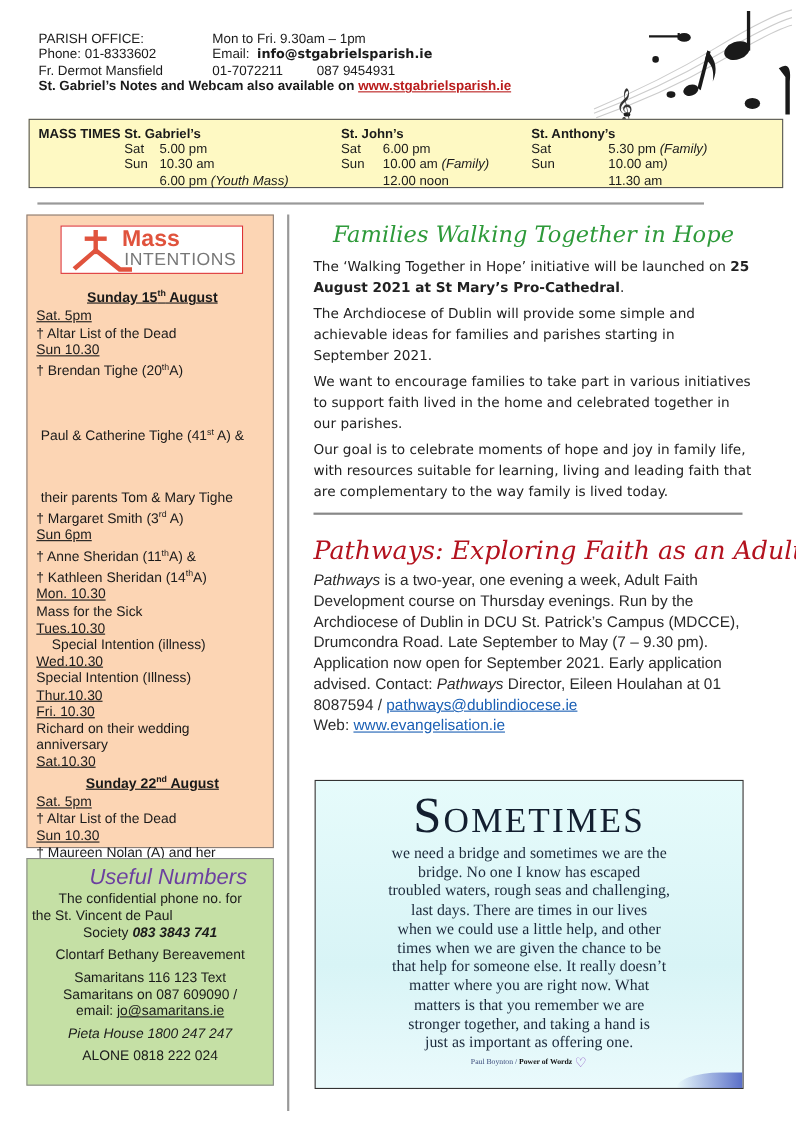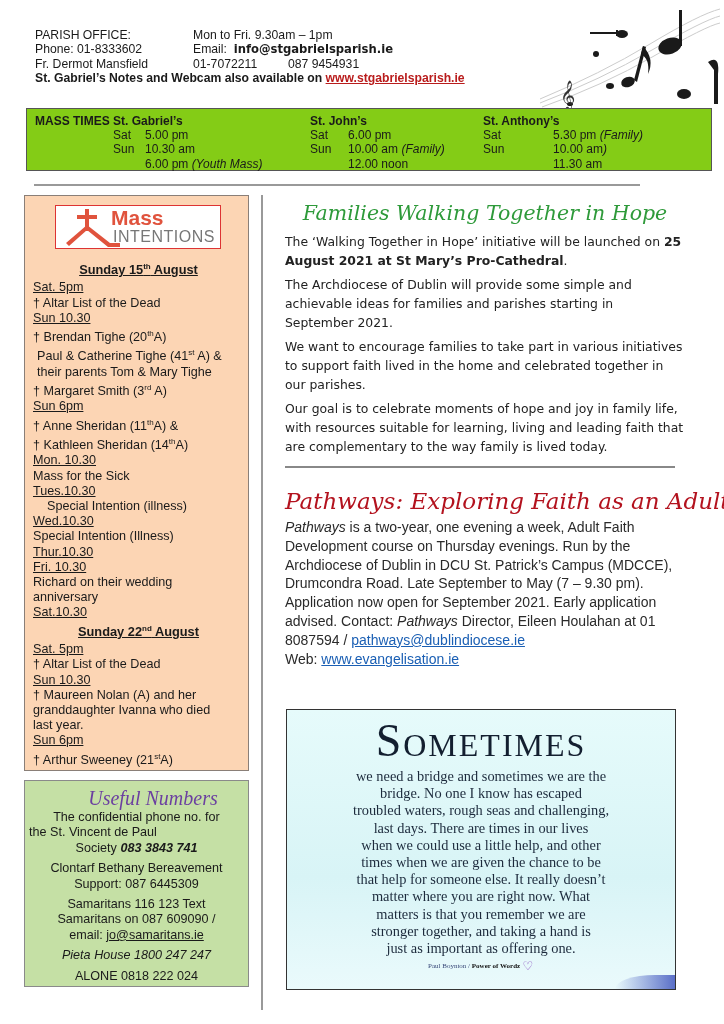--- a/index.html
+++ b/index.html
@@ -12,21 +12,21 @@
   .hcol1 { width: 158px; }
   .hcol2 { width: 95px; }
   .hcol3 { }
   .hemail { font-weight: bold; font-family: "DejaVu Sans", sans-serif; font-size: 11.6px; }
   .hnotes { font-weight: bold; white-space: nowrap; }
   .hnotes a { color: #b91c1c; text-decoration: underline; }
 
   .music { position: absolute; left: 530px; top: 4px; width: 190px; height: 105px; }
 
   
-  .mass-times { position: absolute; left: 26px; top: 108px; width: 686px; height: 63px; background: #84cc16; border: 1.5px solid #555; font-size: 12px; line-height: 14.2px; color: #1a1a1a; }
+  .mass-times { position: absolute; left: 26px; top: 108px; width: 686px; height: 63px; background: #fef9c3; border: 1.5px solid #555; font-size: 12px; line-height: 14.2px; color: #1a1a1a; }
   .mt-label { position: absolute; left: 8px; top: 5px; font-weight: bold; }
   .church { position: absolute; top: 5px; }
   .church .cname { font-weight: bold; }
   .church .row { display: flex; white-space: nowrap; }
   .church .day { width: 32px; }
   .church.c1 { left: 86px; }
   .church.c1 .day { width: 32px; }
   .church.c2 { left: 283px; }
   .church.c2 .day { width: 38px; }
   .church.c3 { left: 456px; }
@@ -40,27 +40,27 @@
   .intentions { position: absolute; left: 24px; top: 195px; width: 225px; height: 576px; background: #fcd5b4; border: 1.5px solid #8a7f78; font-size: 12.6px; line-height: 15.2px; color: #1a1a1a; padding: 0 0 0 8px; }
   .logo-box { position: absolute; left: 30px; top: 9px; width: 166px; height: 44px; background: #fff; border: 1.5px solid #d33; }
   .logo-box svg { position: absolute; left: 8px; top: 3px; }
   .logo-mass { position: absolute; left: 55px; top: 1px; color: #e0533d; font-weight: bold; font-size: 21px; line-height: 22px; }
   .logo-int { position: absolute; left: 57px; top: 22px; color: #777; font-size: 16px; letter-spacing: 0.5px; line-height: 18px; }
   .int-list { position: absolute; left: 8px; top: 63px; right: 4px; }
   .int-heading { text-align: center; font-weight: bold; text-decoration: underline; margin: 0 0 3px 0; font-size: 12.8px; }
   .int-heading sup { font-size: 8px; }
   .int-line { white-space: nowrap; }
   .int-line.u { text-decoration: underline; }
-  .int-line.ind { padding-left: 4px; }
+  .int-line.ind { padding-left: 4px; margin-top: 40px; }
   .int-line.ind2 { padding-left: 14px; }
   .int-line sup { font-size: 8px; }
 
   
   .useful { position: absolute; left: 24px; top: 780px; width: 225px; height: 207px; background: #c5e0a5; border: 1.5px solid #8a8a8a; text-align: center; font-size: 12.6px; line-height: 15.4px; color: #1a1a1a; }
-  .useful-title { font-family: Liberation Serif, serif; font-style: italic; color: #6b3fa0; font-size: 20px; line-height: 24px; margin-top: 5px; padding-left: 33px; }
+  .useful-title { font-family: Liberation Sans, sans-serif; font-style: italic; color: #6b3fa0; font-size: 20px; line-height: 24px; margin-top: 5px; padding-left: 33px; }
   .useful p { margin: 0; }
   .useful .gap { margin-top: 5px; }
   .useful .left { text-align: left; padding-left: 4px; }
   .useful a { color: #1a1a1a; }
 
   
   .right { position: absolute; left: 285px; top: 200px; width: 400px; font-family: "DejaVu Sans", sans-serif; font-size: 12.4px; line-height: 19px; color: #222; }
   .families-title { font-family: "DejaVu Serif", serif; font-style: italic; color: #2e9a3a; font-size: 20.5px; text-align: center; line-height: 26px; margin-bottom: 6px; white-space: nowrap; }
   .right p { margin-bottom: 5px; }
   .right b { font-weight: bold; }
@@ -218,21 +218,20 @@
       <div class="int-line ">†  Arthur Sweeney  (21<sup>st</sup>A)</div>
     </div>
 </div>
 
 <div class="useful">
   <div class="useful-title">Useful Numbers</div>
   <p>The confidential phone no. for</p>
   <p class="left">the St. Vincent de Paul</p>
   <p><span>Society   </span><b><i>083 3843 741</i></b></p>
   <p class="gap">Clontarf Bethany Bereavement</p>
-  <p>Support:  087 6445309</p>
   <p class="gap">Samaritans 116 123   Text</p>
   <p>Samaritans on 087 609090 /</p>
   <p><span>email: </span><a style="text-decoration:underline">jo@samaritans.ie</a></p>
   <p class="gap"><i>Pieta House 1800 247 247</i></p>
   <p class="gap">ALONE  0818 222 024</p>
 </div>
 
 <div class="right">
   <div class="families-title">Families Walking Together in Hope</div>
   <p><span>The ‘Walking Together in Hope’ initiative will be launched on </span><b>25 August 2021 at St Mary’s Pro-Cathedral</b><span>.</span></p>

